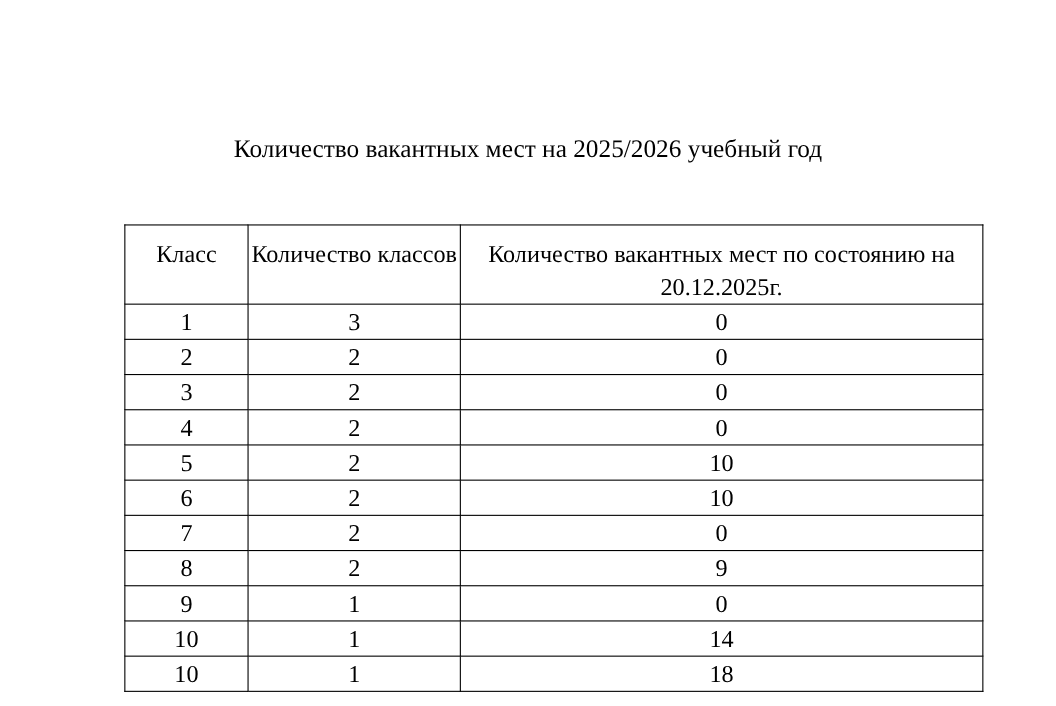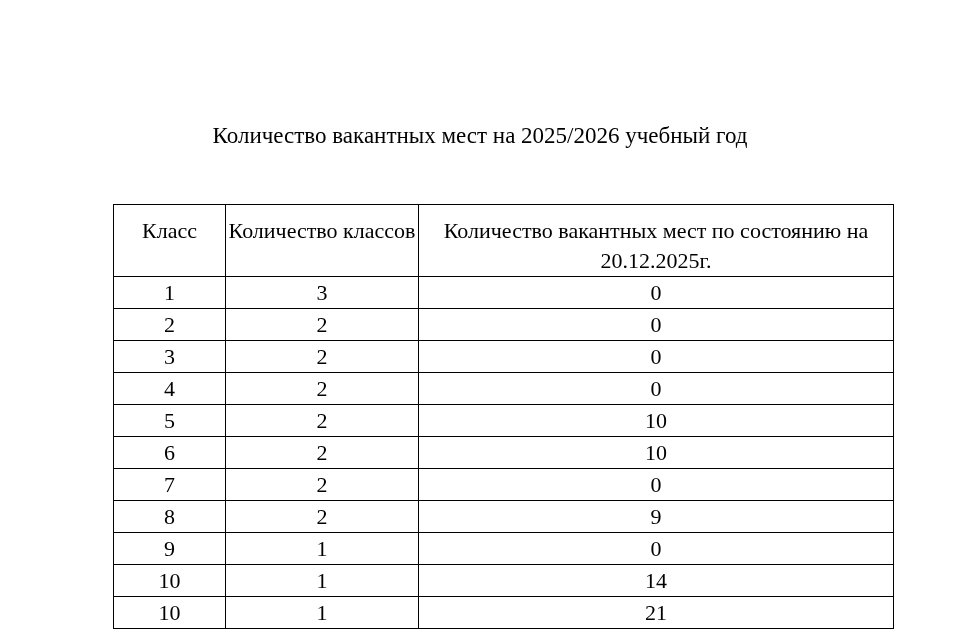--- a/index.html
+++ b/index.html
@@ -130,18 +130,18 @@
         <td>0</td>
       </tr>
       <tr>
         <td>10</td>
         <td>1</td>
         <td>14</td>
       </tr>
       <tr>
         <td>10</td>
         <td>1</td>
-        <td>21</td>
+        <td>18</td>
       </tr>
     </tbody>
   </table>
 
 </div>
 
 </body></html>

